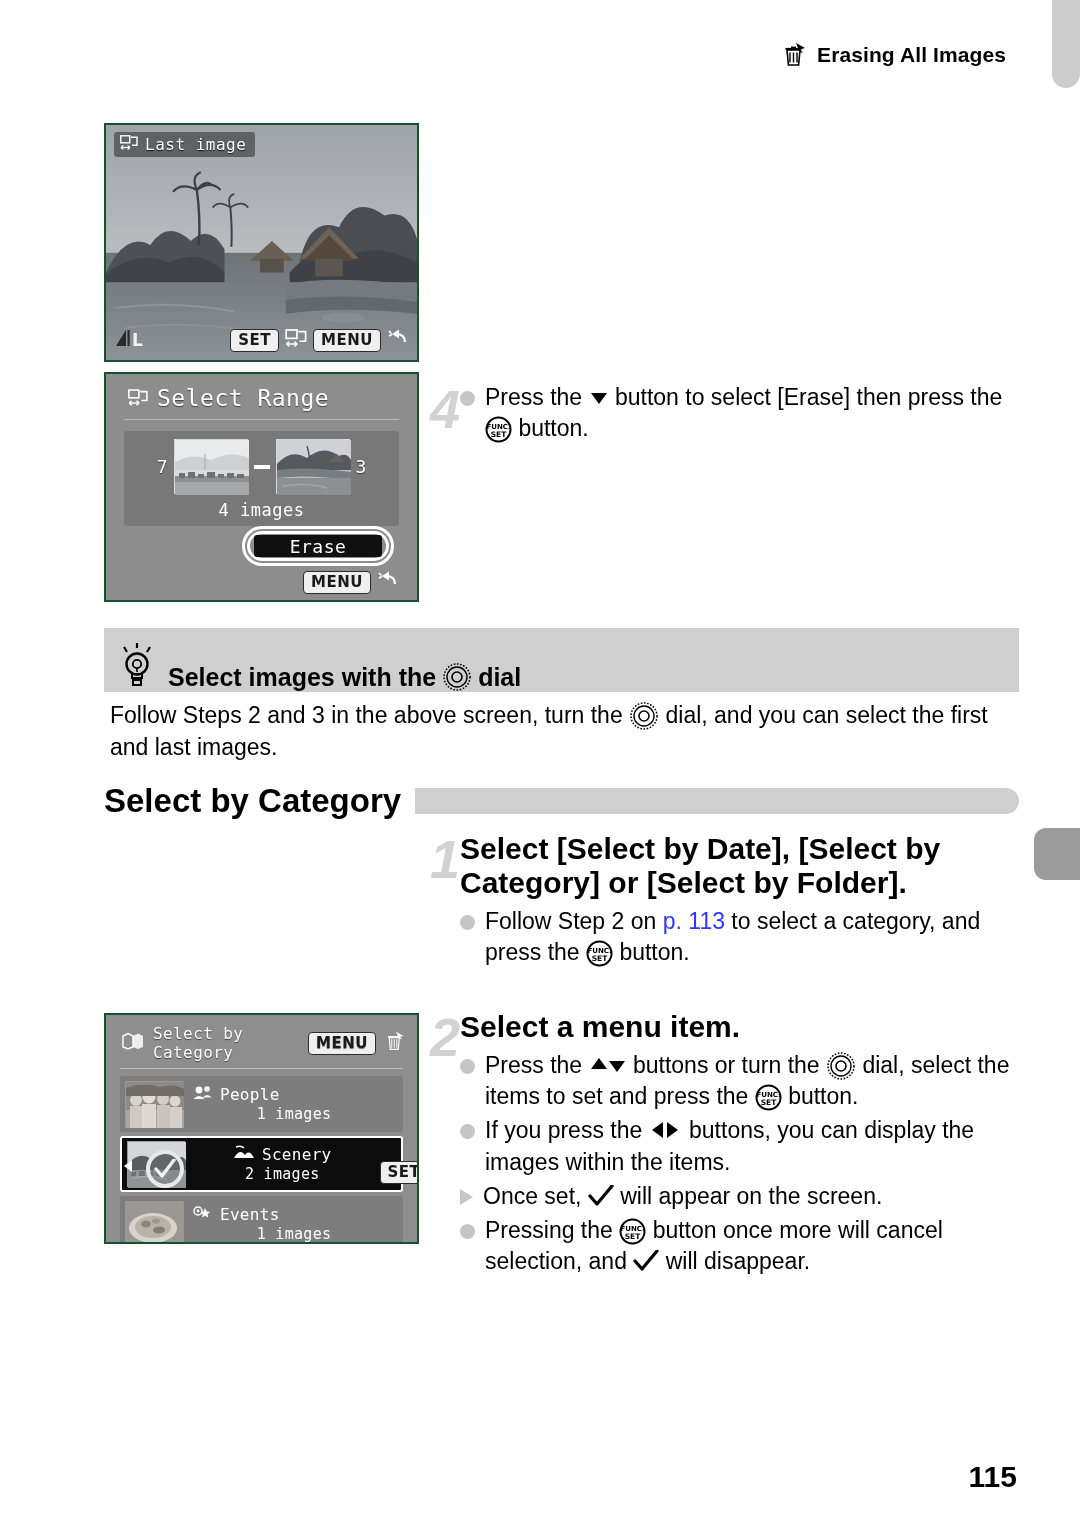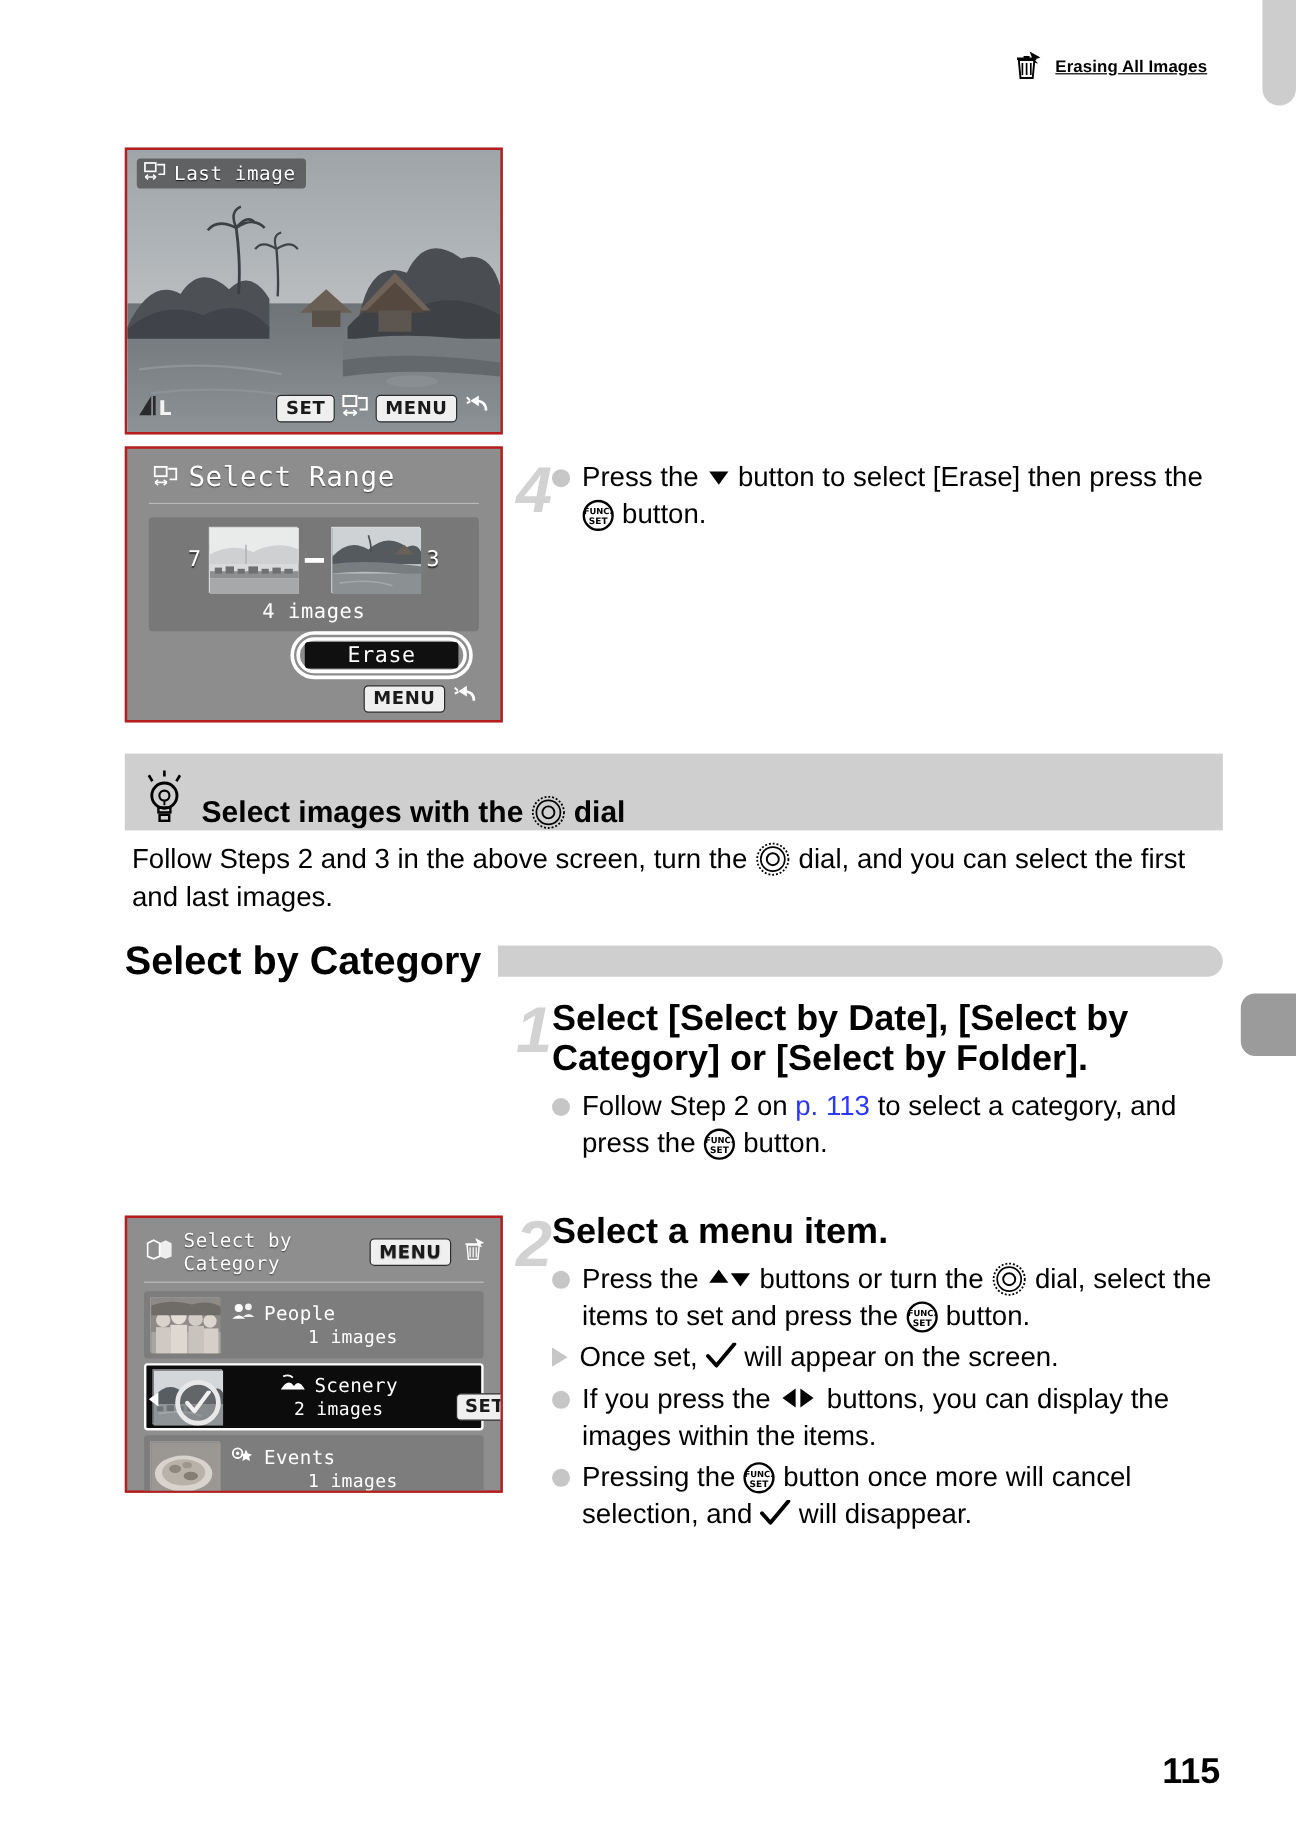--- a/index.html
+++ b/index.html
@@ -24,30 +24,29 @@
     position: absolute; right: 0px; top: 828px;
     width: 46px; height: 52px;
     background: #9b9b9b;
     border-radius: 12px 0 0 12px;
   }
 
   
   .page-header {
     position: absolute; top: 42px; right: 74px;
     display: flex; align-items: center; gap: 10px;
-    font-size: 14px; font-weight: bold;
+    font-size: 21px; font-weight: bold;
     letter-spacing: 0.1px;
-    text-decoration: underline;
   }
   .hdr-icon { width: 24px; height: 26px; display: block; }
 
   
   .lcd {
     position: absolute;
-    border: 2px solid #b91c1c;
+    border: 2px solid #14532d;
     background: #8d8d8d;
     font-family: "DejaVu Sans Mono", monospace;
     color: #ffffff;
     overflow: hidden;
   }
 
   
   #screen-last { left: 104px; top: 123px; width: 315px; height: 239px; padding: 0; }
   .photo-wrap { position: absolute; inset: 0; }
   .lbl-chip {
@@ -639,43 +638,43 @@
             <circle cx="13.5" cy="13.5" r="12" fill="none" stroke="#000" stroke-width="2"></circle>
             <text x="13.5" y="12.5" text-anchor="middle" font-family="DejaVu Sans, sans-serif" font-size="7" font-weight="bold" fill="#000">FUNC.</text>
             <text x="13.5" y="21" text-anchor="middle" font-family="DejaVu Sans, sans-serif" font-size="7.5" font-weight="bold" fill="#000">SET</text>
           </svg>
         </span>
         <span>button.</span>
       </span>
     </div>
 
     <div class="bullet-row">
-      <span class="tri"></span>
-      <span>
-        <span>Once set,</span>
-        <span class="ic ic-check">
-          <svg width="26" height="22" viewBox="0 0 26 22">
-            <path d="M2 11 L9 19 L24 1" fill="none" stroke="#000" stroke-width="3.2" stroke-linecap="round" stroke-linejoin="round"></path>
-          </svg>
-        </span>
-        <span>will appear on the screen.</span>
-      </span>
-    </div>
-
-    <div class="bullet-row">
       <span class="dot"></span>
       <span>
         <span>If you press the</span>
         <span class="ic ic-lr">
           <svg width="34" height="20" viewBox="0 0 34 20">
             <path d="M14 2 L14 18 L3 10Z" fill="#000"></path>
             <path d="M18 2 L18 18 L29 10Z" fill="#000"></path>
           </svg>
         </span>
         <span>buttons, you can display the images within the items.</span>
+      </span>
+    </div>
+
+    <div class="bullet-row">
+      <span class="tri"></span>
+      <span>
+        <span>Once set,</span>
+        <span class="ic ic-check">
+          <svg width="26" height="22" viewBox="0 0 26 22">
+            <path d="M2 11 L9 19 L24 1" fill="none" stroke="#000" stroke-width="3.2" stroke-linecap="round" stroke-linejoin="round"></path>
+          </svg>
+        </span>
+        <span>will appear on the screen.</span>
       </span>
     </div>
 
     <div class="bullet-row">
       <span class="dot"></span>
       <span>
         <span>Pressing the</span>
         <span class="ic ic-func">
           <svg width="27" height="27" viewBox="0 0 27 27">
             <circle cx="13.5" cy="13.5" r="12" fill="none" stroke="#000" stroke-width="2"></circle>

